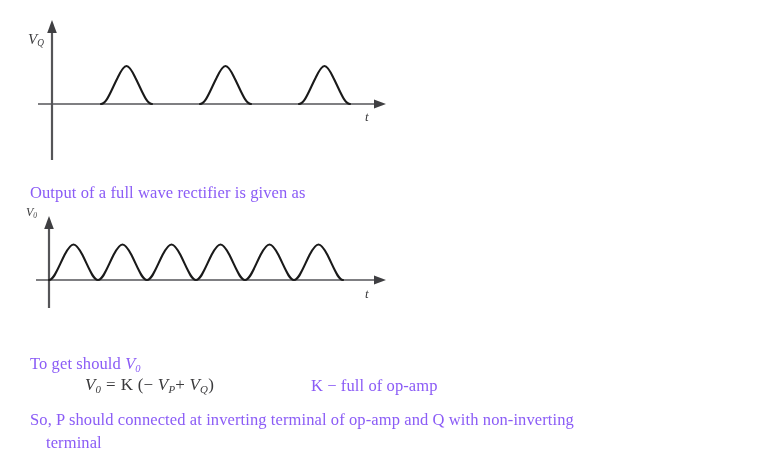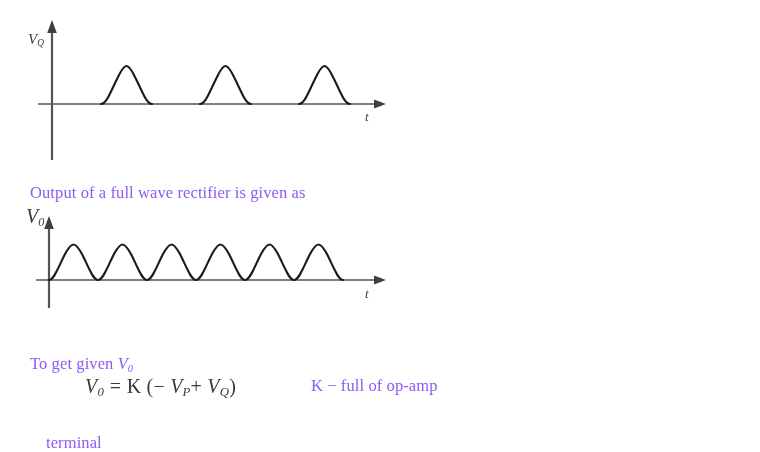--- a/index.html
+++ b/index.html
@@ -41,38 +41,38 @@
     white-space: nowrap;
     line-height: 1;
   }
   .axis-label sub {
     font-size: 0.62em;
     font-style: italic;
     vertical-align: -0.22em;
     letter-spacing: 0;
   }
   .vq-label { font-size: 15px; }
-  .vo-label { font-size: 20px; }
+  .vo-label { font-size: 12px; }
   .t-label  { font-size: 13px; }
 
   
   .prose {
     position: absolute;
     font-family: "Liberation Serif", "DejaVu Serif", serif;
     font-size: 16.5px;
     color: #8b5cf6;
     line-height: 1.38;
     letter-spacing: 0.1px;
     white-space: nowrap;
   }
 
   .eq {
     position: absolute;
     font-family: "Liberation Serif", "DejaVu Serif", serif;
-    font-size: 20px;
+    font-size: 17px;
     color: #3a3a3c;
     white-space: nowrap;
     letter-spacing: 0.2px;
   }
   .var {
     font-style: italic;
   }
   .upright { font-style: normal; }
   .spaced { letter-spacing: 0.6px; }
 </style>
@@ -165,24 +165,25 @@
     </svg>
 
     <div class="axis-label vo-label" style="top:2px; left:26px;">
       <span class="var">V</span><sub>0</sub>
     </div>
 
     <div class="axis-label t-label" style="top:83px; left:365px;">t</div>
   </div>
 
   <div class="prose" style="top:345px; left:30px;">
-    <span>To get given </span><span class="var">V</span><sub class="var" style="font-size:0.64em; vertical-align:-0.25em;">0</sub>
+    <span>To get should </span><span class="var">V</span><sub class="var" style="font-size:0.64em; vertical-align:-0.25em;">0</sub>
   </div>
 
   <div class="eq" style="top:367px; left:85px;">
     <span class="var">V</span><sub class="var" style="font-size:0.64em; vertical-align:-0.25em;">0</sub><span class="spaced">&nbsp;</span><span class="upright">=</span><span class="spaced">&nbsp;</span><span class="upright">K</span><span>&nbsp;</span><span class="upright">(</span><span class="upright">−</span><span>&nbsp;</span><span class="var">V</span><sub class="var" style="font-size:0.64em; vertical-align:-0.25em;">P</sub><span class="upright">+</span><span>&nbsp;</span><span class="var">V</span><sub class="var" style="font-size:0.64em; vertical-align:-0.25em;">Q</sub><span class="upright">)</span>
   </div>
 
   <div class="prose" style="top:367px; left:311px;">K − full of op-amp</div>
 
+  <div class="prose" style="top:401px; left:30px;">So, P should connected at inverting terminal of op-amp and Q with non-inverting</div>
   <div class="prose" style="top:424px; left:46px;">terminal</div>
 
 </div>
 
 </body></html>

